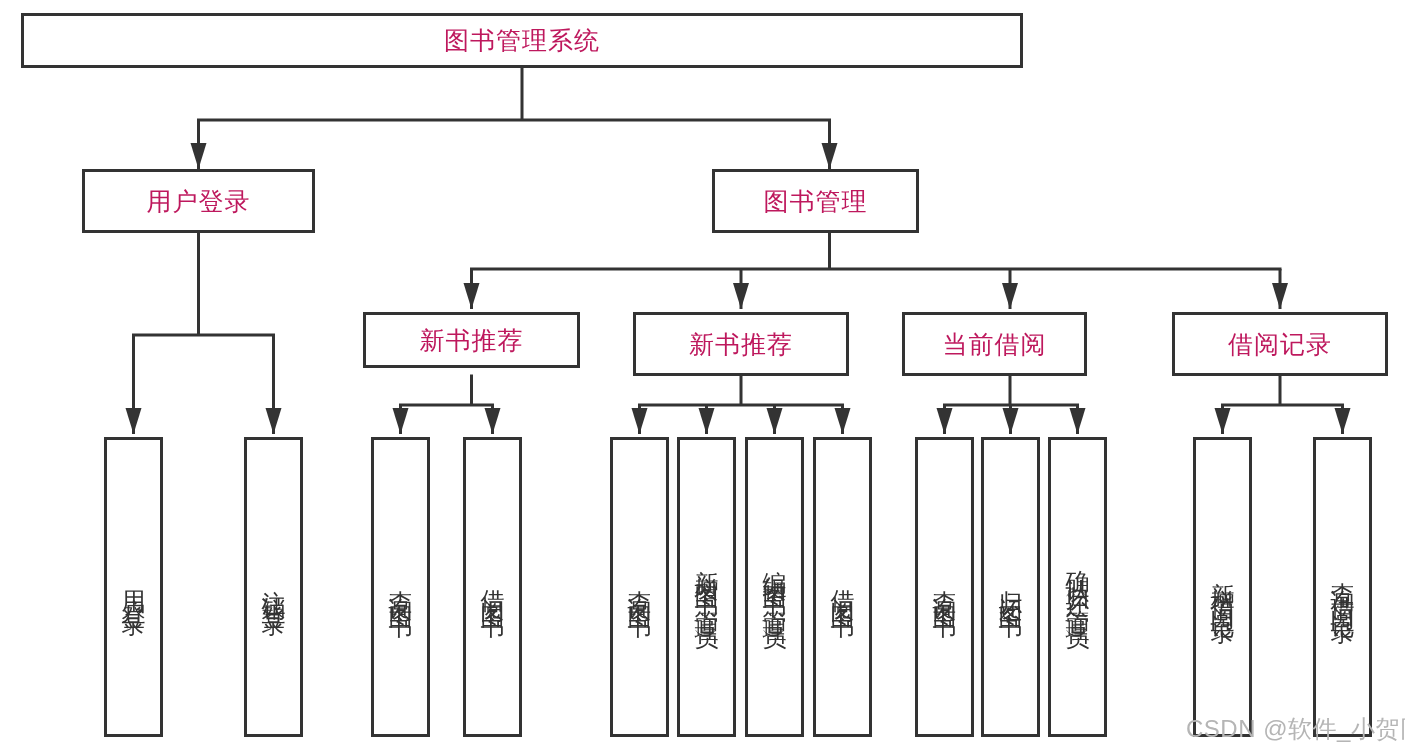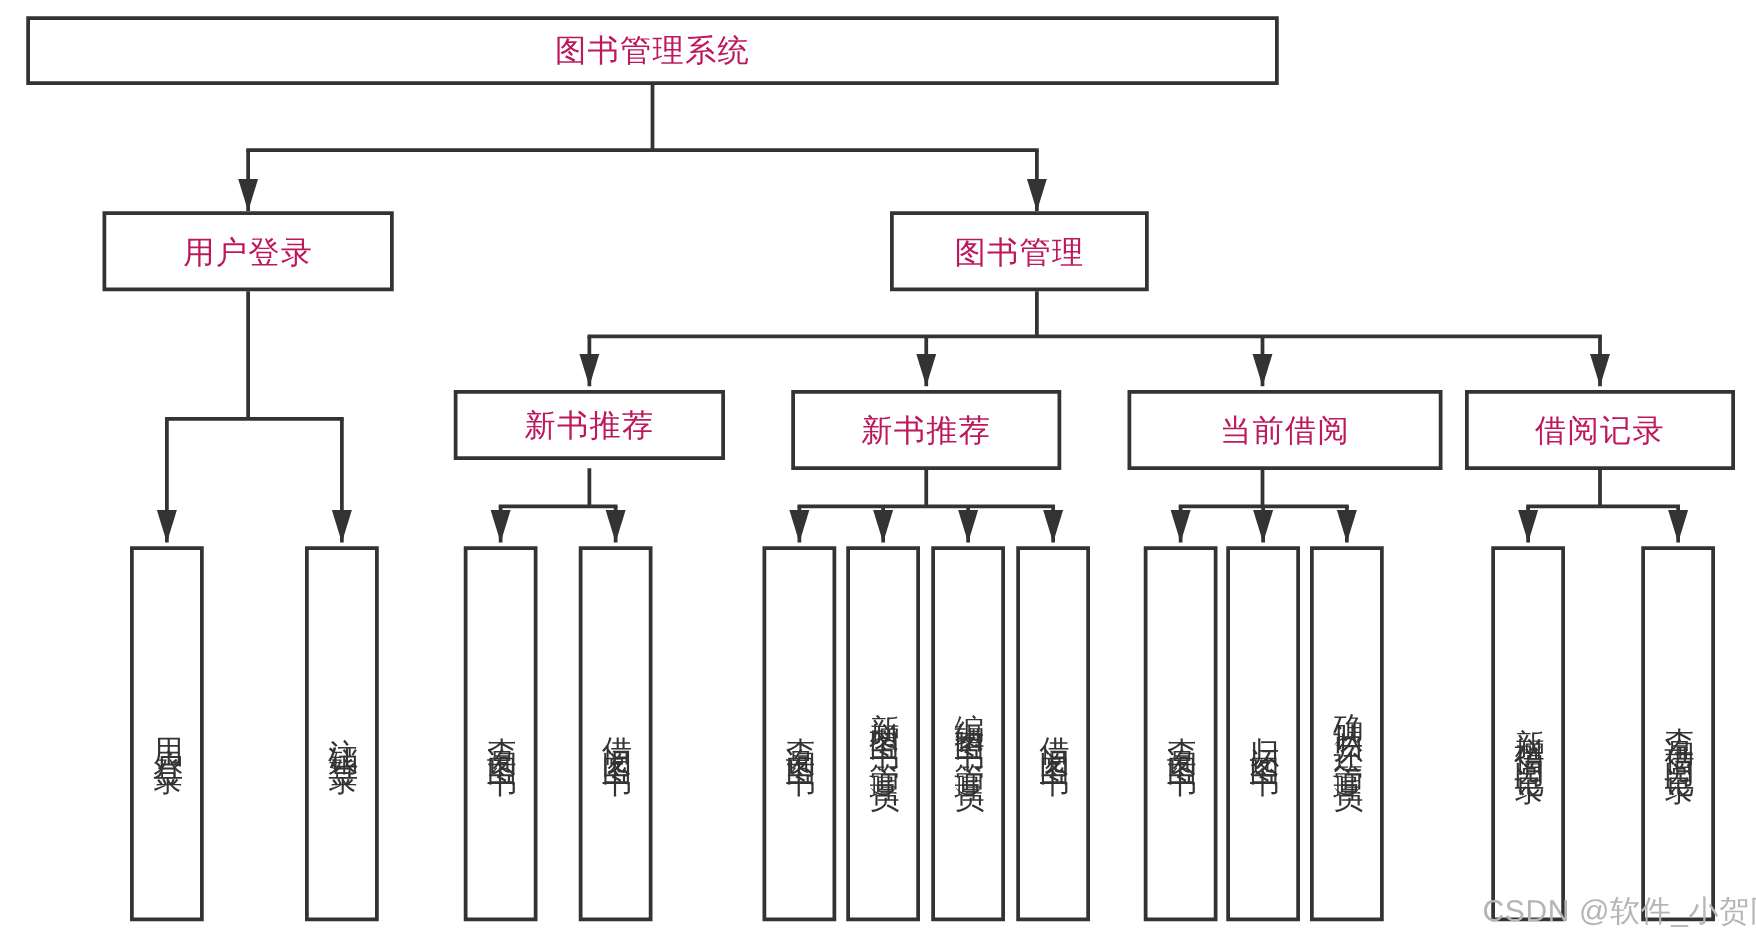--- a/index.html
+++ b/index.html
@@ -122,21 +122,21 @@
   <div class="box" style="left:712px; top:169px; width:207px; height:64px;">
     <span class="hlabel">图书管理</span>
   </div>
 
   <div class="box" style="left:363px; top:312px; width:217px; height:56px;">
     <span class="hlabel">新书推荐</span>
   </div>
   <div class="box" style="left:633px; top:312px; width:216px; height:64px;">
     <span class="hlabel">新书推荐</span>
   </div>
-  <div class="box" style="left:902px; top:312px; width:252px; height:64px;text-align:center;">
+  <div class="box" style="left:902px; top:312px; width:185px; height:64px;text-align:center;">
     <span class="hlabel">当前借阅</span>
   </div>
   <div class="box" style="left:1172px; top:312px; width:216px; height:64px;">
     <span class="hlabel">借阅记录</span>
   </div>
 
   <div class="box leaf" style="left:104px;">
     <span class="vlabel">用户登录</span>
   </div>
   <div class="box leaf" style="left:244px;">

